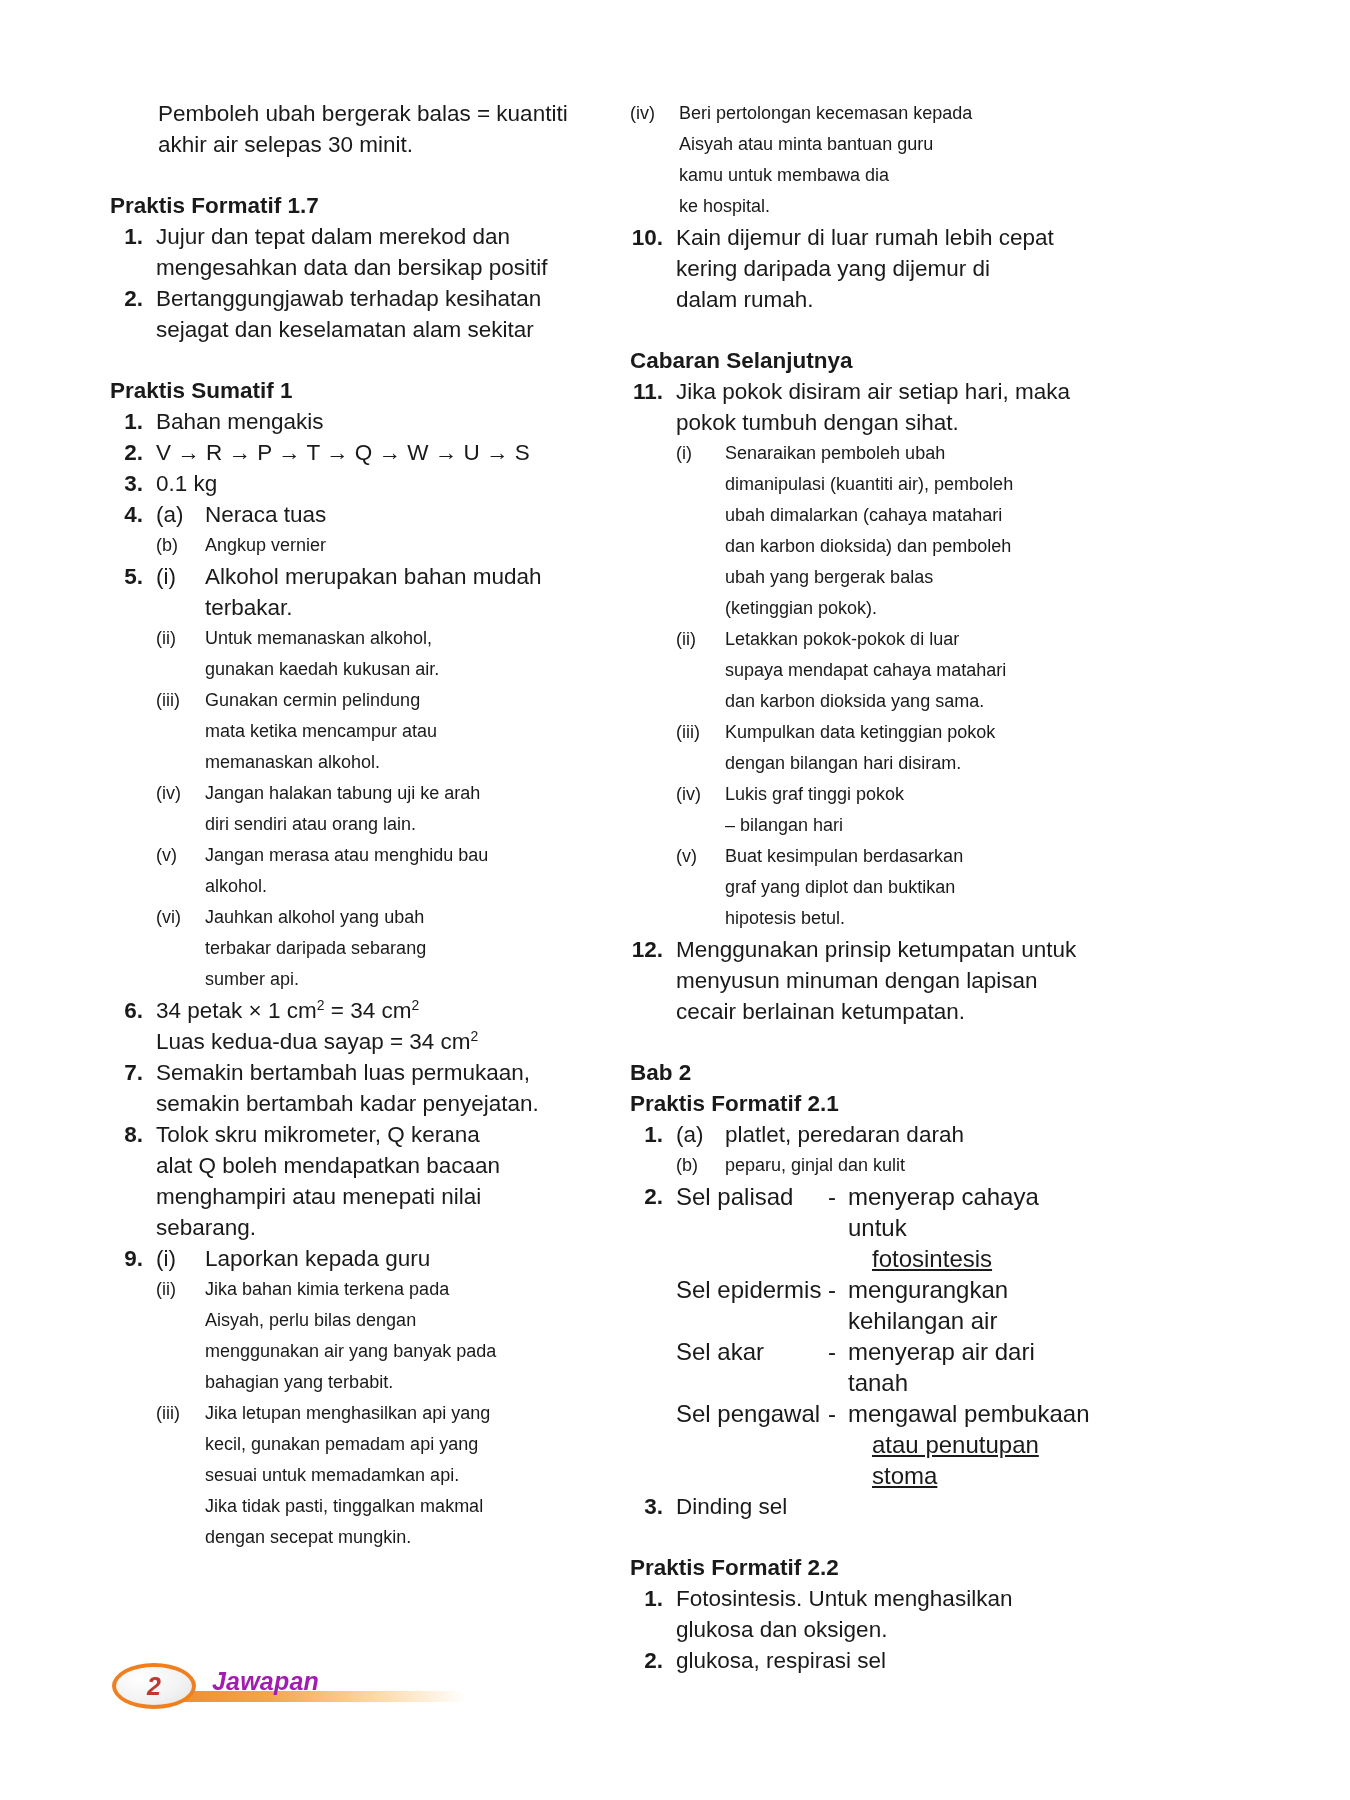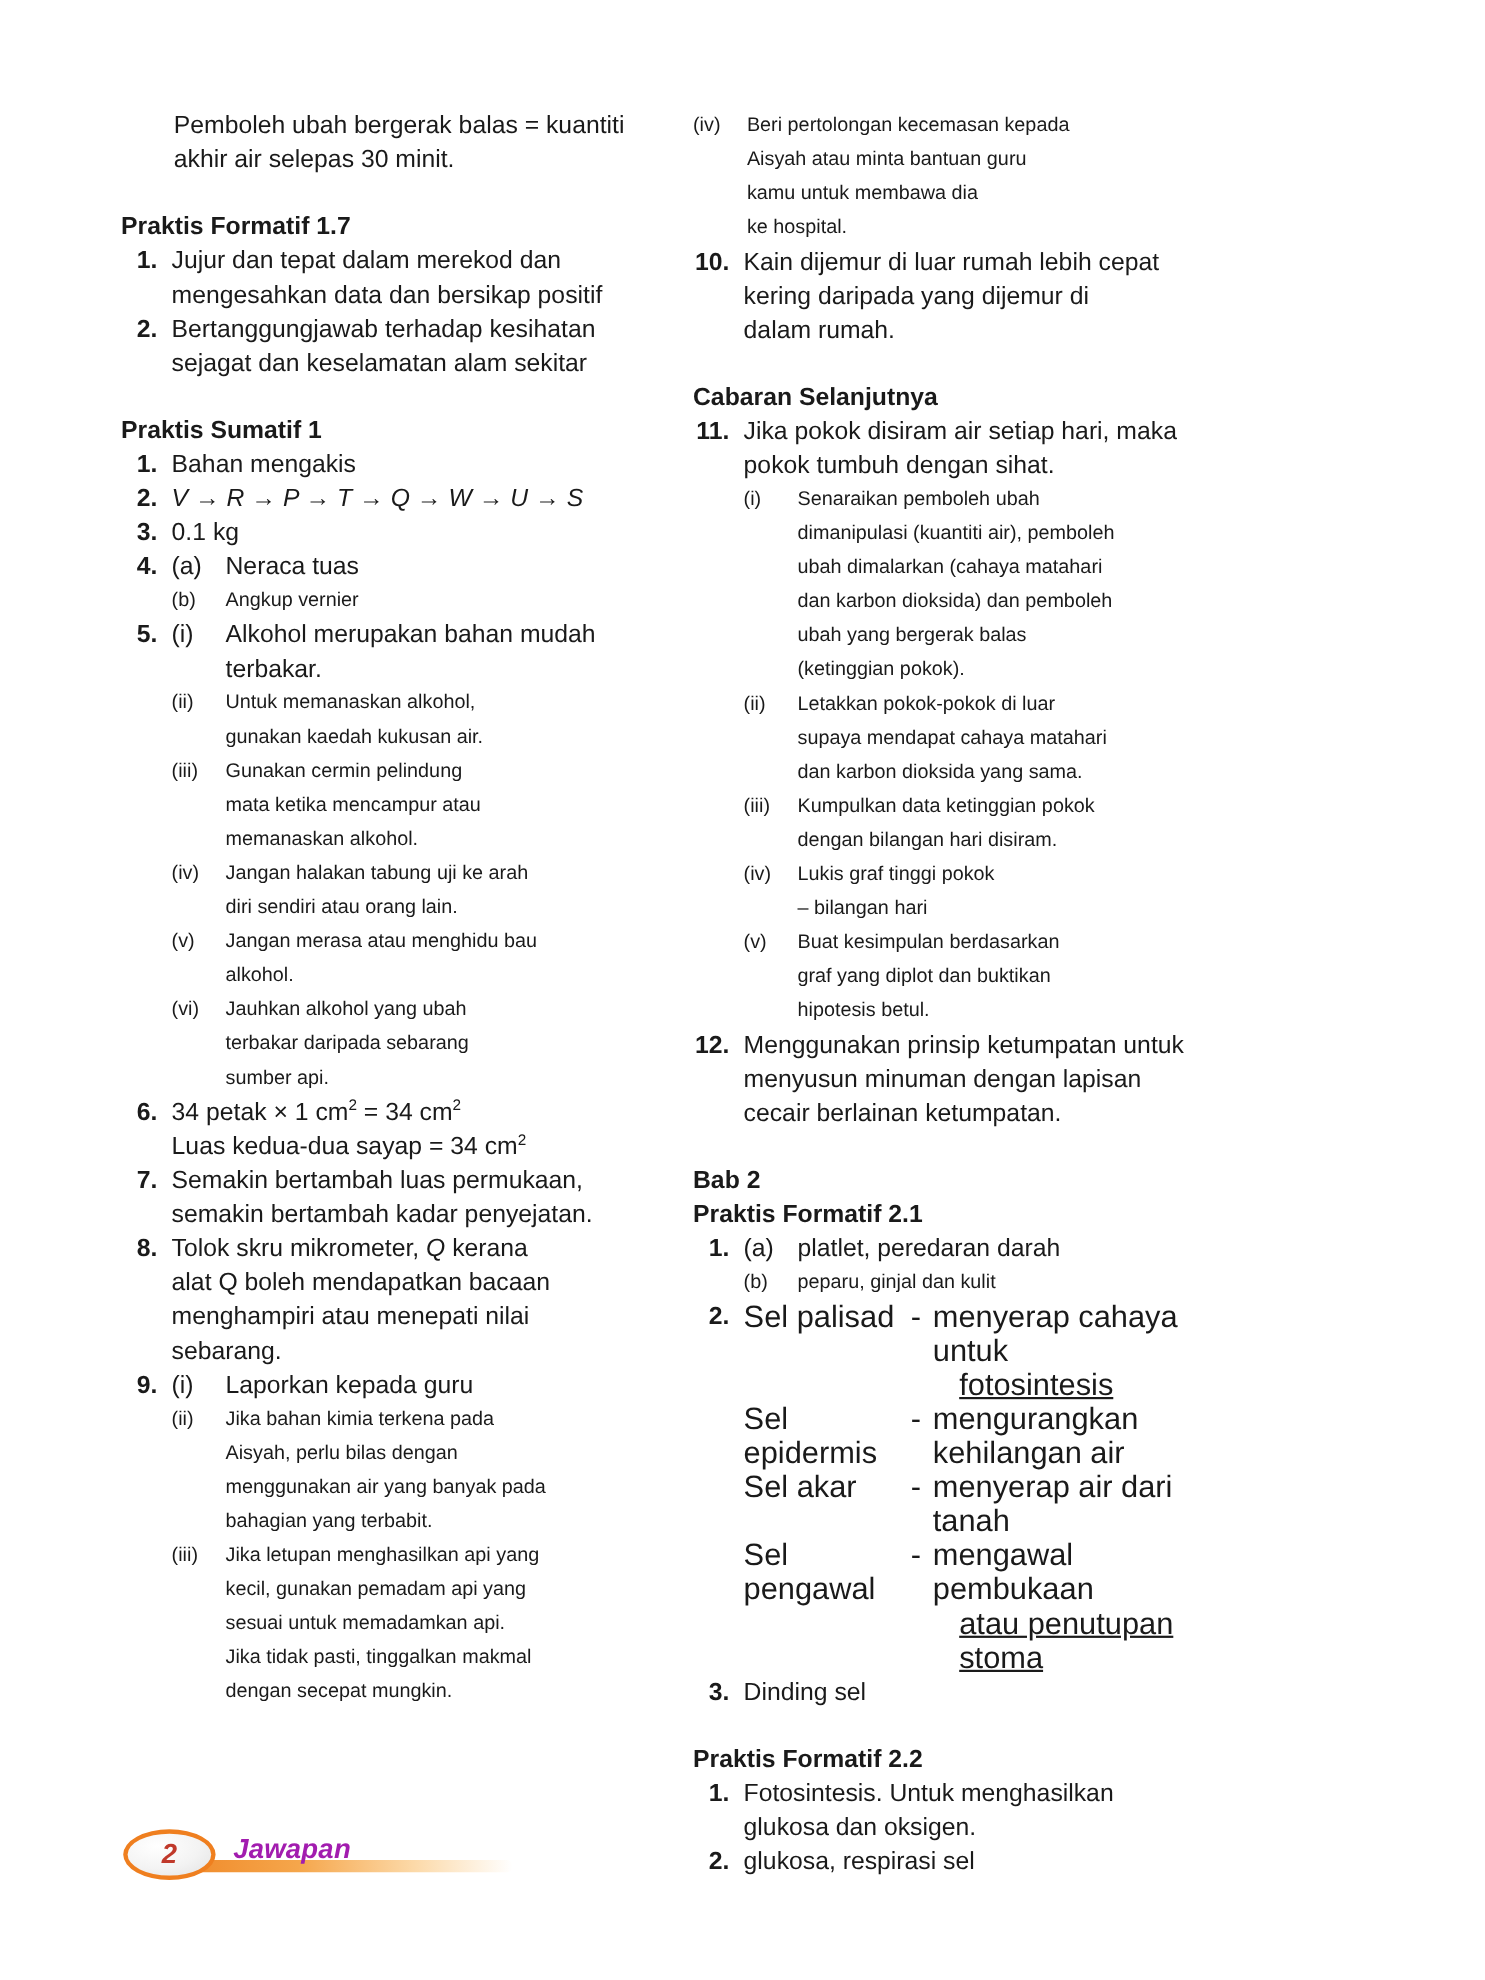--- a/index.html
+++ b/index.html
@@ -78,27 +78,27 @@
   .body-txt .l { display: block; }
 
   .sub-row {
     display: flex;
     font-size: 18px;
     line-height: 31px;
     align-items: flex-start;
     padding-left: 46px;
   }
 
-  .it { font-style: italic; }
+  .it { }
   sup { font-size: 0.62em; vertical-align: super; line-height: 0; }
 
   
   .def-row {
     display: flex;
-    font-size: 28px;
+    font-size: 24px;
     line-height: 31px;
     align-items: flex-start;
   }
   .def-term {
     flex: 0 0 152px;
     box-sizing: border-box;
   }
   .def-dash {
     flex: 0 0 20px;
     box-sizing: border-box;

